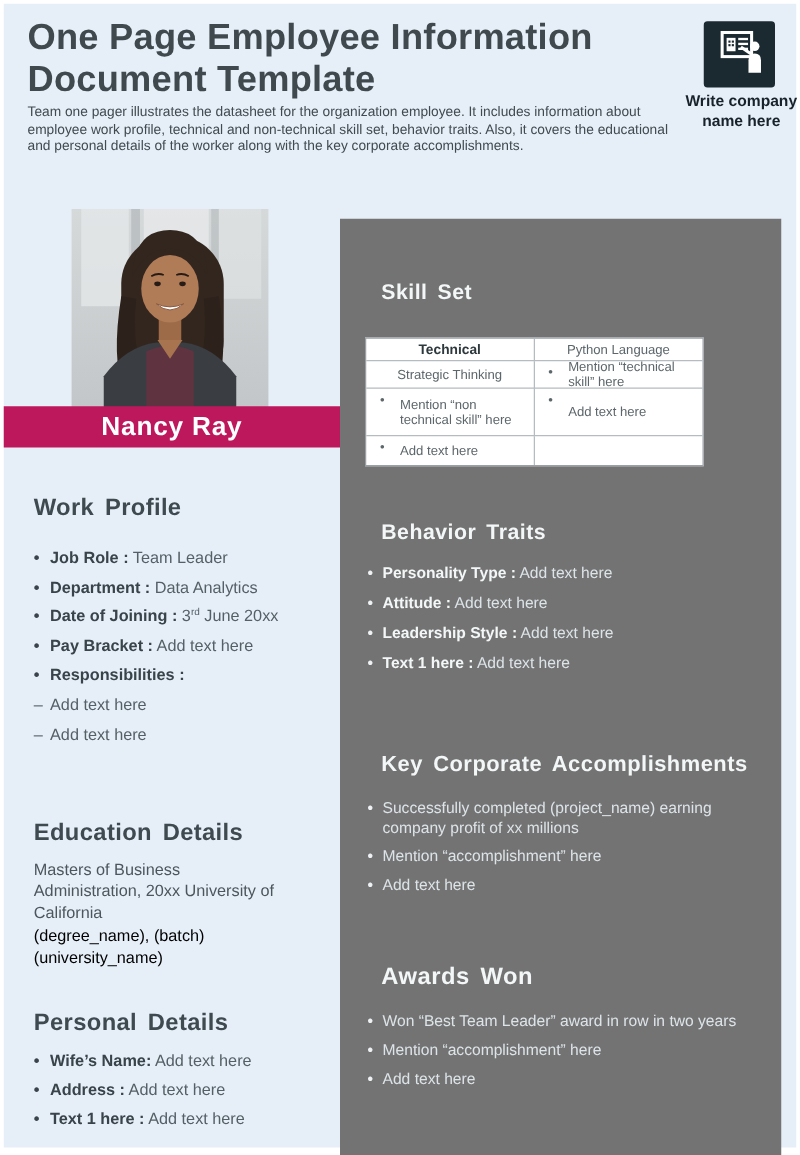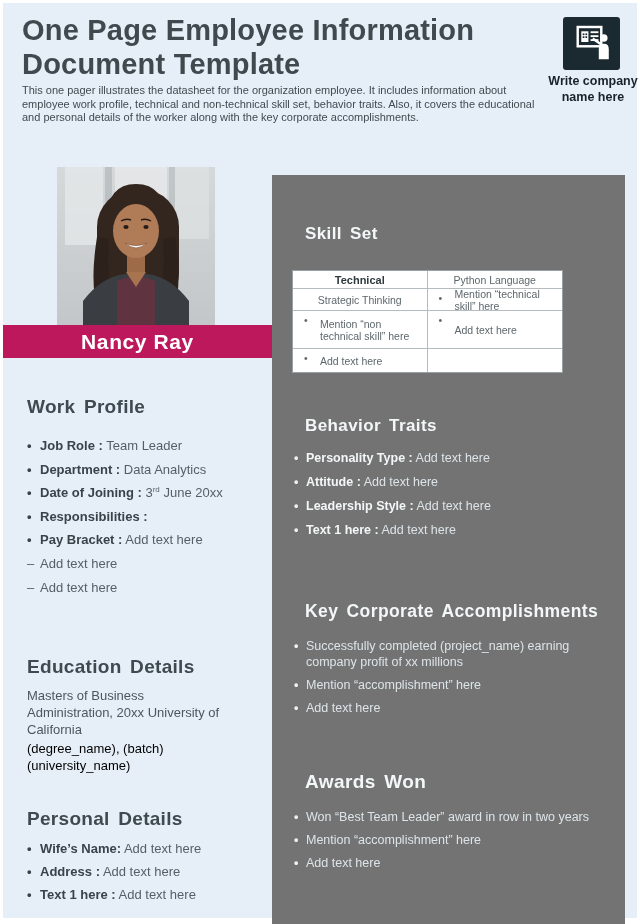--- a/index.html
+++ b/index.html
@@ -145,21 +145,21 @@
 </style>
 </head>
 <body>
 
 <div class="page">
 
   <div class="abs title">
     <div>One Page Employee Information</div>
     <div>Document Template</div>
   </div>
-  <div class="abs description">This one pager illustrates the datasheet for the organization employee. It includes information about employee work profile, technical and non-technical skill set, behavior traits. Also, it covers the educational and personal details of the worker along with the key corporate accomplishments.</div>
+  <div class="abs description">Team one pager illustrates the datasheet for the organization employee. It includes information about employee work profile, technical and non-technical skill set, behavior traits. Also, it covers the educational and personal details of the worker along with the key corporate accomplishments.</div>
 
   <div class="abs company-box">
     <span>
       <svg width="44" height="40" viewBox="0 0 60 56">
         <rect x="10" y="7" width="33" height="27" fill="none" stroke="#ffffff" stroke-width="3.4"></rect>
         <rect x="15" y="13" width="10" height="15" fill="#ffffff"></rect>
         <rect x="17" y="16" width="2.4" height="2.4" fill="#1b2a31"></rect>
         <rect x="20.8" y="16" width="2.4" height="2.4" fill="#1b2a31"></rect>
         <rect x="17" y="20" width="2.4" height="2.4" fill="#1b2a31"></rect>
         <rect x="20.8" y="20" width="2.4" height="2.4" fill="#1b2a31"></rect>
@@ -217,26 +217,26 @@
     </li>
     <li>
       <span class="lbl">Department :</span>
       <span class="val">Data Analytics</span>
     </li>
     <li>
       <span class="lbl">Date of Joining :</span>
       <span class="val">3</span><sup class="val">rd</sup><span class="val"> June 20xx</span>
     </li>
     <li>
+      <span class="lbl">Pay Bracket :</span>
+      <span class="val">Add text here</span>
+    </li>
+    <li>
       <span class="lbl">Responsibilities :</span>
       <span class="val"></span>
-    </li>
-    <li>
-      <span class="lbl">Pay Bracket :</span>
-      <span class="val">Add text here</span>
     </li>
   </ul>
   <ul class="abs dash-list">
     <li>Add text here</li>
     <li>Add text here</li>
   </ul>
 
   <div class="abs sec-heading h-education">Education Details</div>
   <div class="abs edu-text">Masters of Business Administration, 20xx University of California</div>
   <div class="abs edu-placeholder">

